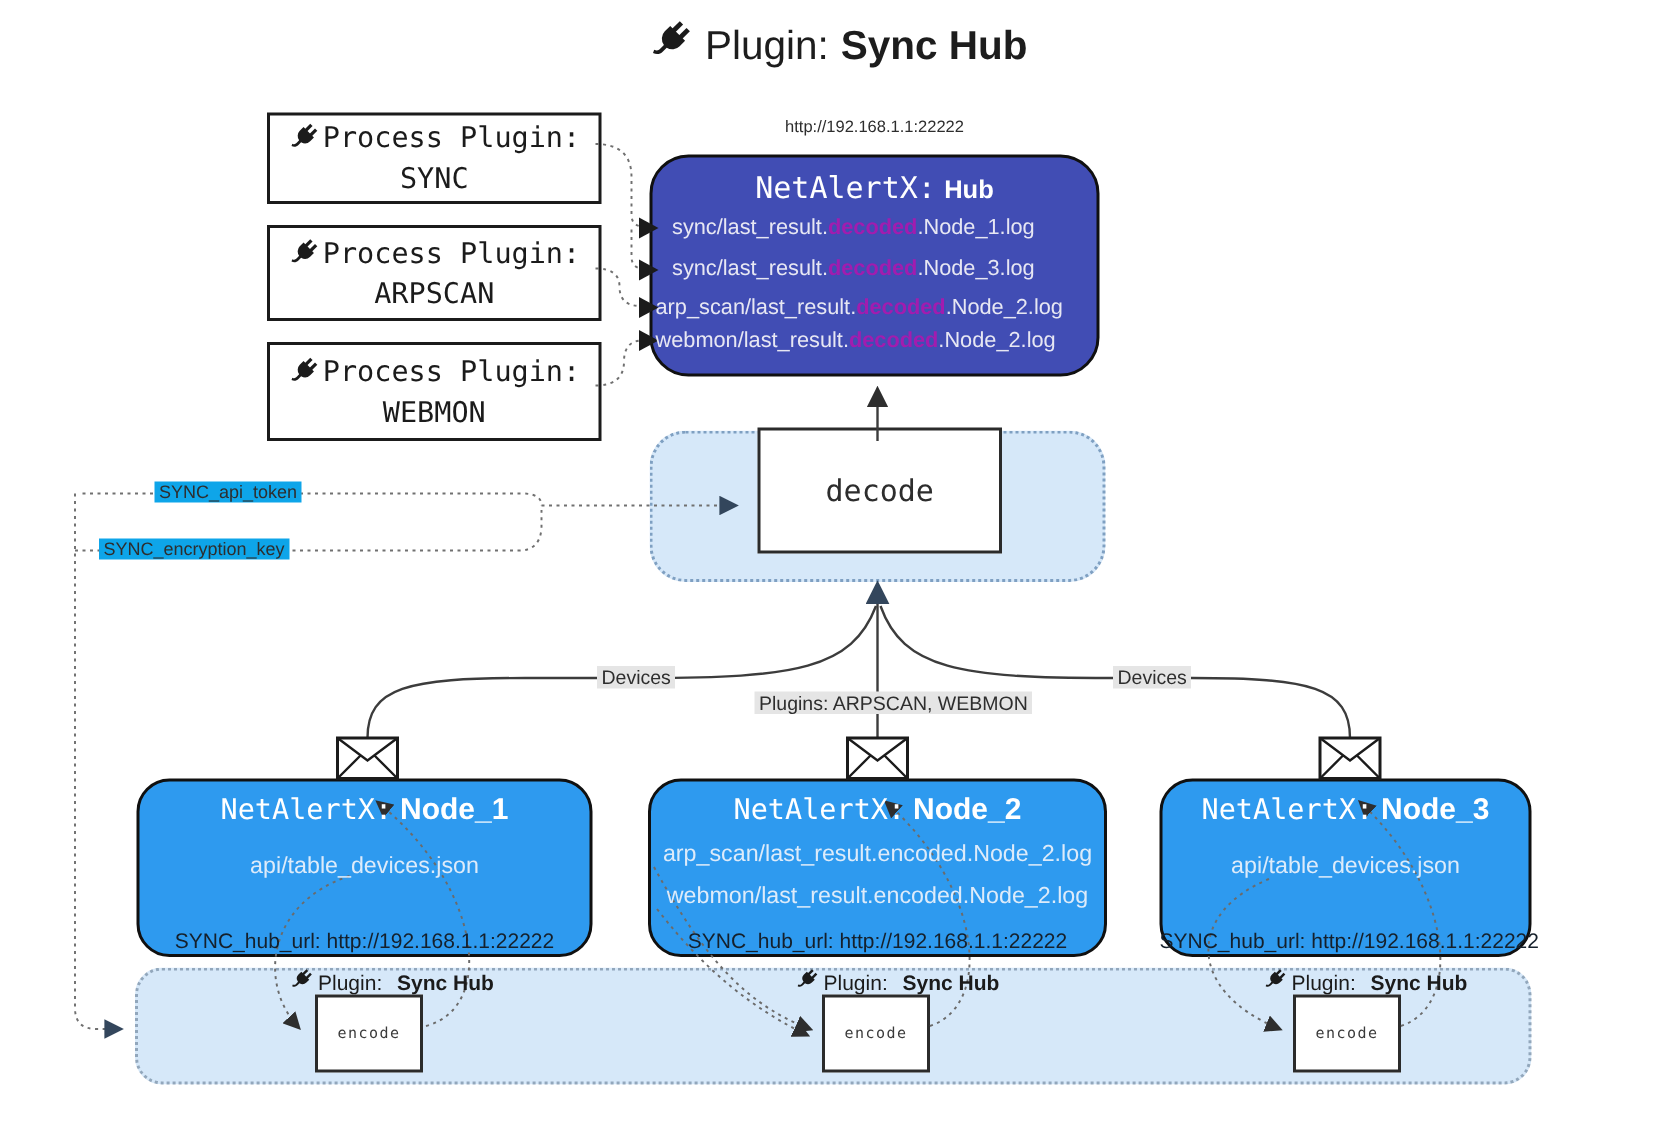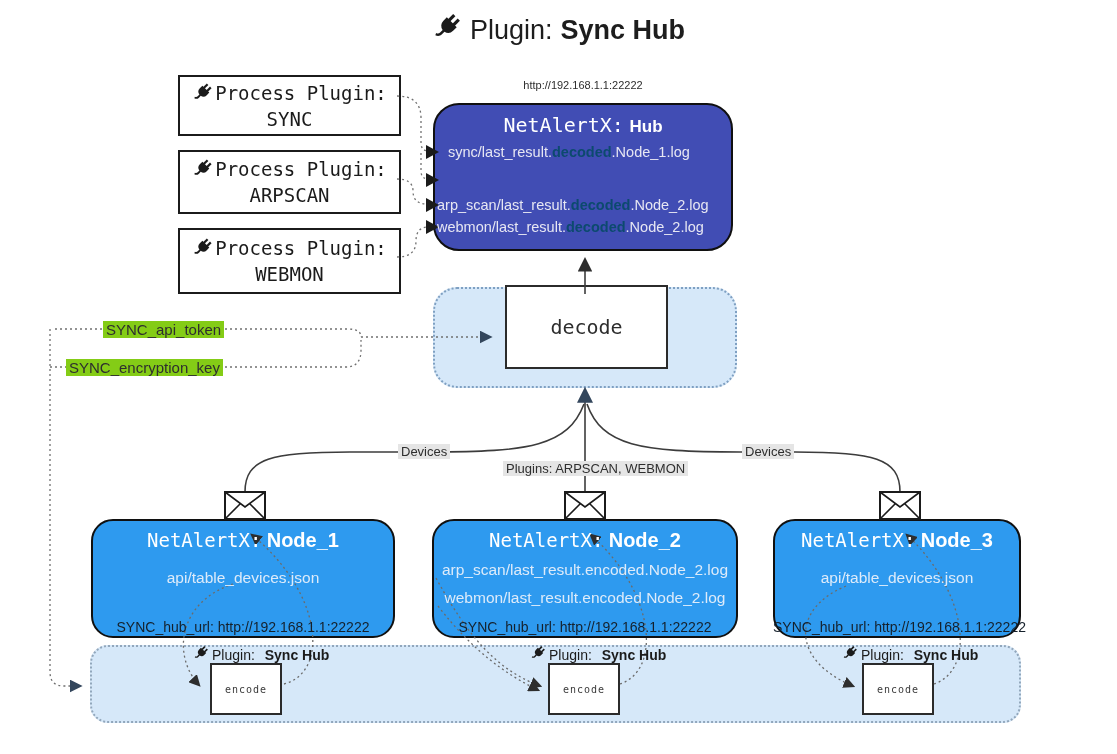--- a/index.html
+++ b/index.html
@@ -23,30 +23,30 @@
   .proc .name{font-size:19px;}
 
   
   .hub-url{left:433px;width:300px;top:79px;text-align:center;font-size:11px;color:#2d2d2d;}
   .hub{left:433px;top:103px;width:300px;height:148px;background:#414DB4;border:2px solid #101010;
        border-radius:26px;box-sizing:border-box;}
   .hub-title{left:433px;width:300px;top:113px;text-align:center;color:#fff;font-size:20px;}
   .hub-title .pre{font-family:"DejaVu Sans Mono",monospace;}
   .hub-title b{font-size:17px;}
   .hub-row{color:#e7e7f3;font-size:14.5px;white-space:nowrap;}
-  .hub-row b{color:#0c4a6e;}
+  .hub-row b{color:#a21caf;}
 
   
   .panel{background:#D6E8F9;box-sizing:border-box;}
   .decode-panel{left:433px;top:287px;width:304px;height:101px;border:2px dotted #7fa0c2;border-radius:24px;}
   .decode-box{left:505px;top:285px;width:163px;height:84px;background:#fff;border:2px solid #2b2b2b;
               box-sizing:border-box;display:flex;align-items:center;justify-content:center;font-size:20px;color:#2d2d2d;}
 
   
-  .tok{font-size:15px;color:#2e2e2e;background:#84cc16;padding:0 3px;text-align:right;}
+  .tok{font-size:12px;color:#2e2e2e;background:#0ea5e9;padding:0 3px;text-align:right;}
 
   
   .edge-label{font-size:13px;color:#2e2e2e;background:#e5e5e5;padding:0 3px;white-space:nowrap;}
 
   
   .node{top:519px;height:119px;background:#2E9AEF;border:2.5px solid #101010;border-radius:22px;box-sizing:border-box;}
   .node-title{top:529px;text-align:center;color:#fff;font-size:19px;white-space:nowrap;}
   .node-title .pre{font-family:"DejaVu Sans Mono",monospace;}
   .node-title b{font-size:20px;}
   .node-file{color:#ddebfa;font-size:15.5px;text-align:center;white-space:nowrap;}
@@ -117,20 +117,21 @@
     <div class="name">WEBMON</div>
   </div>
 
   <div class="abs hub-url z6">http://192.168.1.1:22222</div>
   <div class="abs hub z1"></div>
   <div class="abs hub-title z6">
     <span class="pre">NetAlertX:</span>
     <b>Hub</b>
   </div>
   <div class="abs hub-row z6" style="left:448px;top:144px;"><span>sync/last_result.</span><b>decoded</b><span>.Node_1.log</span></div>
+  <div class="abs hub-row z6" style="left:448px;top:171px;"><span>sync/last_result.</span><b>decoded</b><span>.Node_3.log</span></div>
   <div class="abs hub-row z6" style="left:437px;top:197px;"><span>arp_scan/last_result.</span><b>decoded</b><span>.Node_2.log</span></div>
   <div class="abs hub-row z6" style="left:437px;top:219px;"><span>webmon/last_result.</span><b>decoded</b><span>.Node_2.log</span></div>
 
   <div class="abs panel decode-panel z1"></div>
   <div class="abs decode-box mono z1">
     <span>decode</span>
   </div>
 
   <div class="abs tok z6" style="left:103px;top:321px;">SYNC_api_token</div>
   <div class="abs tok z6" style="left:66px;top:359px;">SYNC_encryption_key</div>

